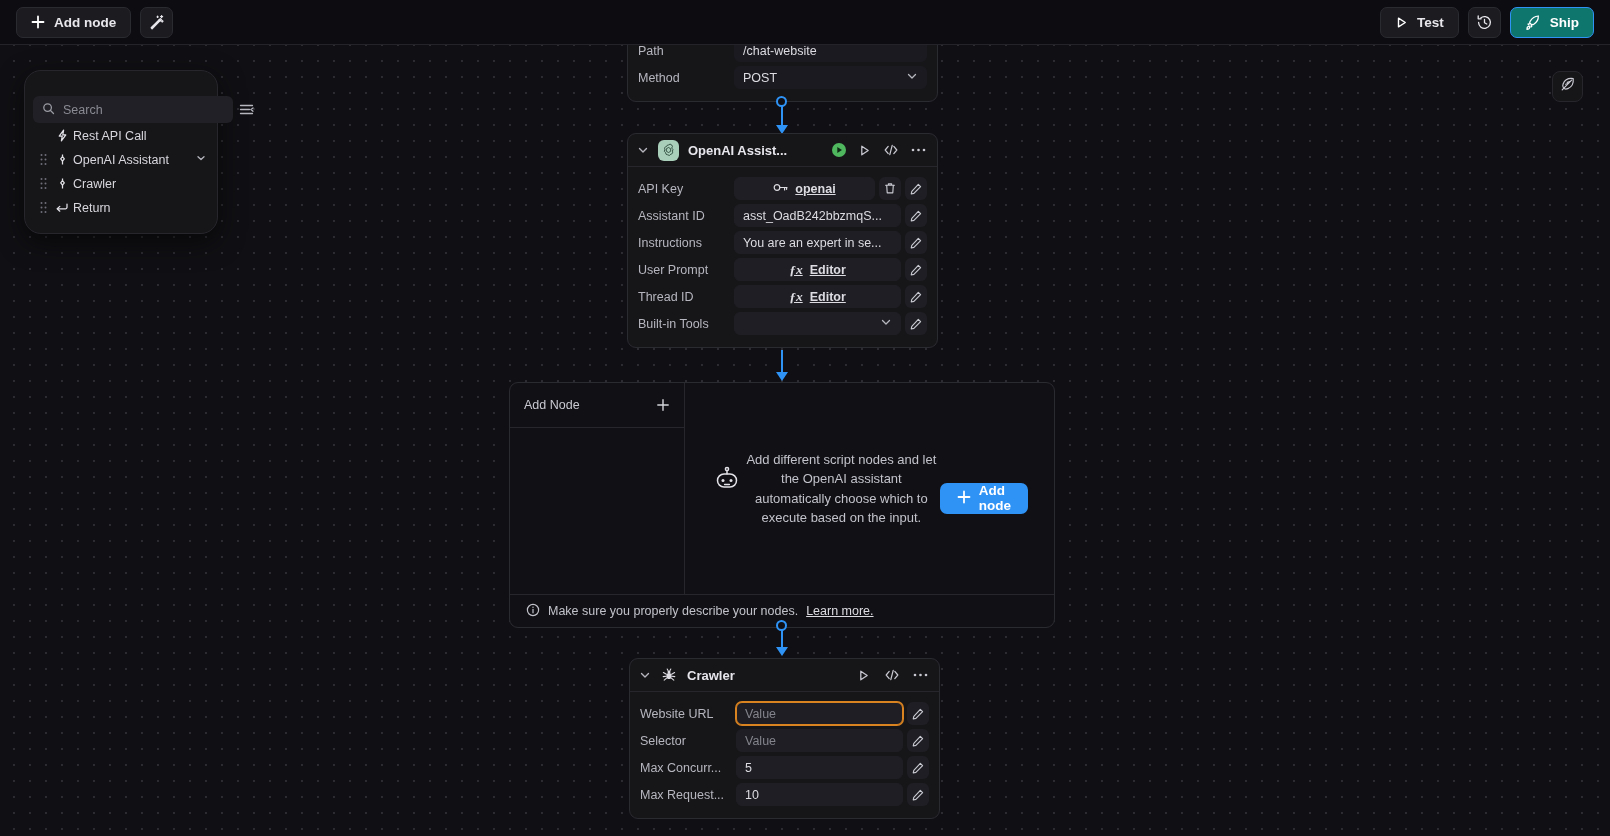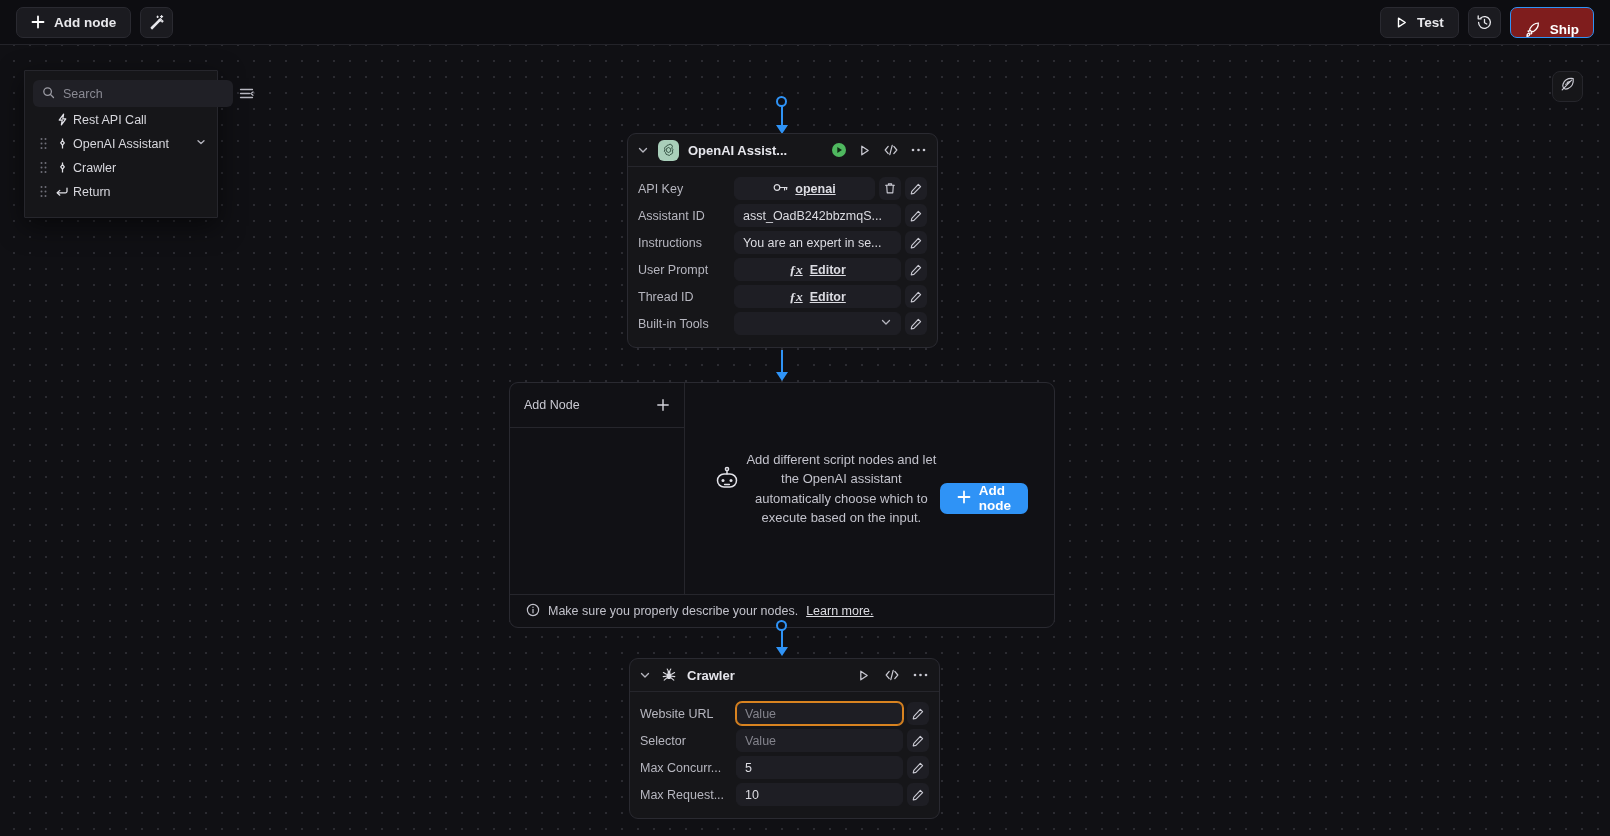--- a/index.html
+++ b/index.html
@@ -31,43 +31,43 @@
     background: #1b1b20;
     border: 1px solid #2a2a31;
     color: #e8e8ec;
     font-size: 13.5px; font-weight: bold;
     padding: 0 14px;
     cursor: pointer;
     white-space: nowrap;
   }
   .btn.icon-only { width: 33px; padding: 0; }
   .btn.primary {
-    background: #7f1d1d; border-color: #2f93f6; color: #ffffff; align-items: flex-end;
+    background: #0f766e; border-color: #2f93f6; color: #ffffff;
   }
   .btn svg { display: block; }
 
   
   #canvas {
     position: absolute; left: 0; top: 45px;
     width: 1610px; height: 791px;
     background-color: #101014;
     background-image: radial-gradient(circle, #2b2b31 1.1px, transparent 1.2px);
     background-size: 16px 16px;
     background-position: 6px 8px;
     overflow: hidden;
   }
 
   
   #nodepanel {
     position: absolute; left: 24px; top: 25px;
     width: 194px;
     background: #161619;
     border: 1px solid #26262c;
-    border-radius: 1px;
-    padding: 9px 8px 9px 8px;
+    border-radius: 17px;
+    padding: 25px 8px 9px 8px;
     box-shadow: 0 8px 26px rgba(0,0,0,.55);
   }
   .search-row {
     display: flex; align-items: center; gap: 6px;
   }
   .search-box {
     flex: 1;
     display: flex; align-items: center; gap: 8px;
     height: 27px;
     background: #202026;
@@ -398,20 +398,39 @@
               <path d="M4.8 5.4 2.2 7.8l2.6 2.4"></path>
           </svg>
         </span>
         <span class="nlabel">Return</span>
         <span class="caret"></span>
       </div>
 
     </div>
   </div>
 
+  <div class="node" id="node-webhook">
+    <div class="node-body">
+      <div class="frow">
+        <span class="flabel">Path</span>
+        <span class="fctl">/chat-website</span>
+      </div>
+      <div class="frow">
+        <span class="flabel">Method</span>
+        <span class="fctl selectish">
+          <span>POST</span>
+          <span>
+            <svg width="12" height="12" viewBox="0 0 12 12" fill="none" stroke="#b6b6bf" stroke-width="1.3" stroke-linecap="round" stroke-linejoin="round">
+                <path d="M2.5 4.5 6 8 9.5 4.5"></path>
+              </svg>
+          </span>
+        </span>
+      </div>
+    </div>
+  </div>
 
   <div class="conn" style="left:776px; top:51px; width:12px; height:40px;">
     <div class="dot"></div>
     <div class="line" style="left:4.5px; top:10px; height:22px;"></div>
     <div class="arrow" style="left:-0.5px; top:29px;"></div>
   </div>
 
   <div class="node" id="node-openai">
     <div class="node-head">
       <span class="head-ico">

